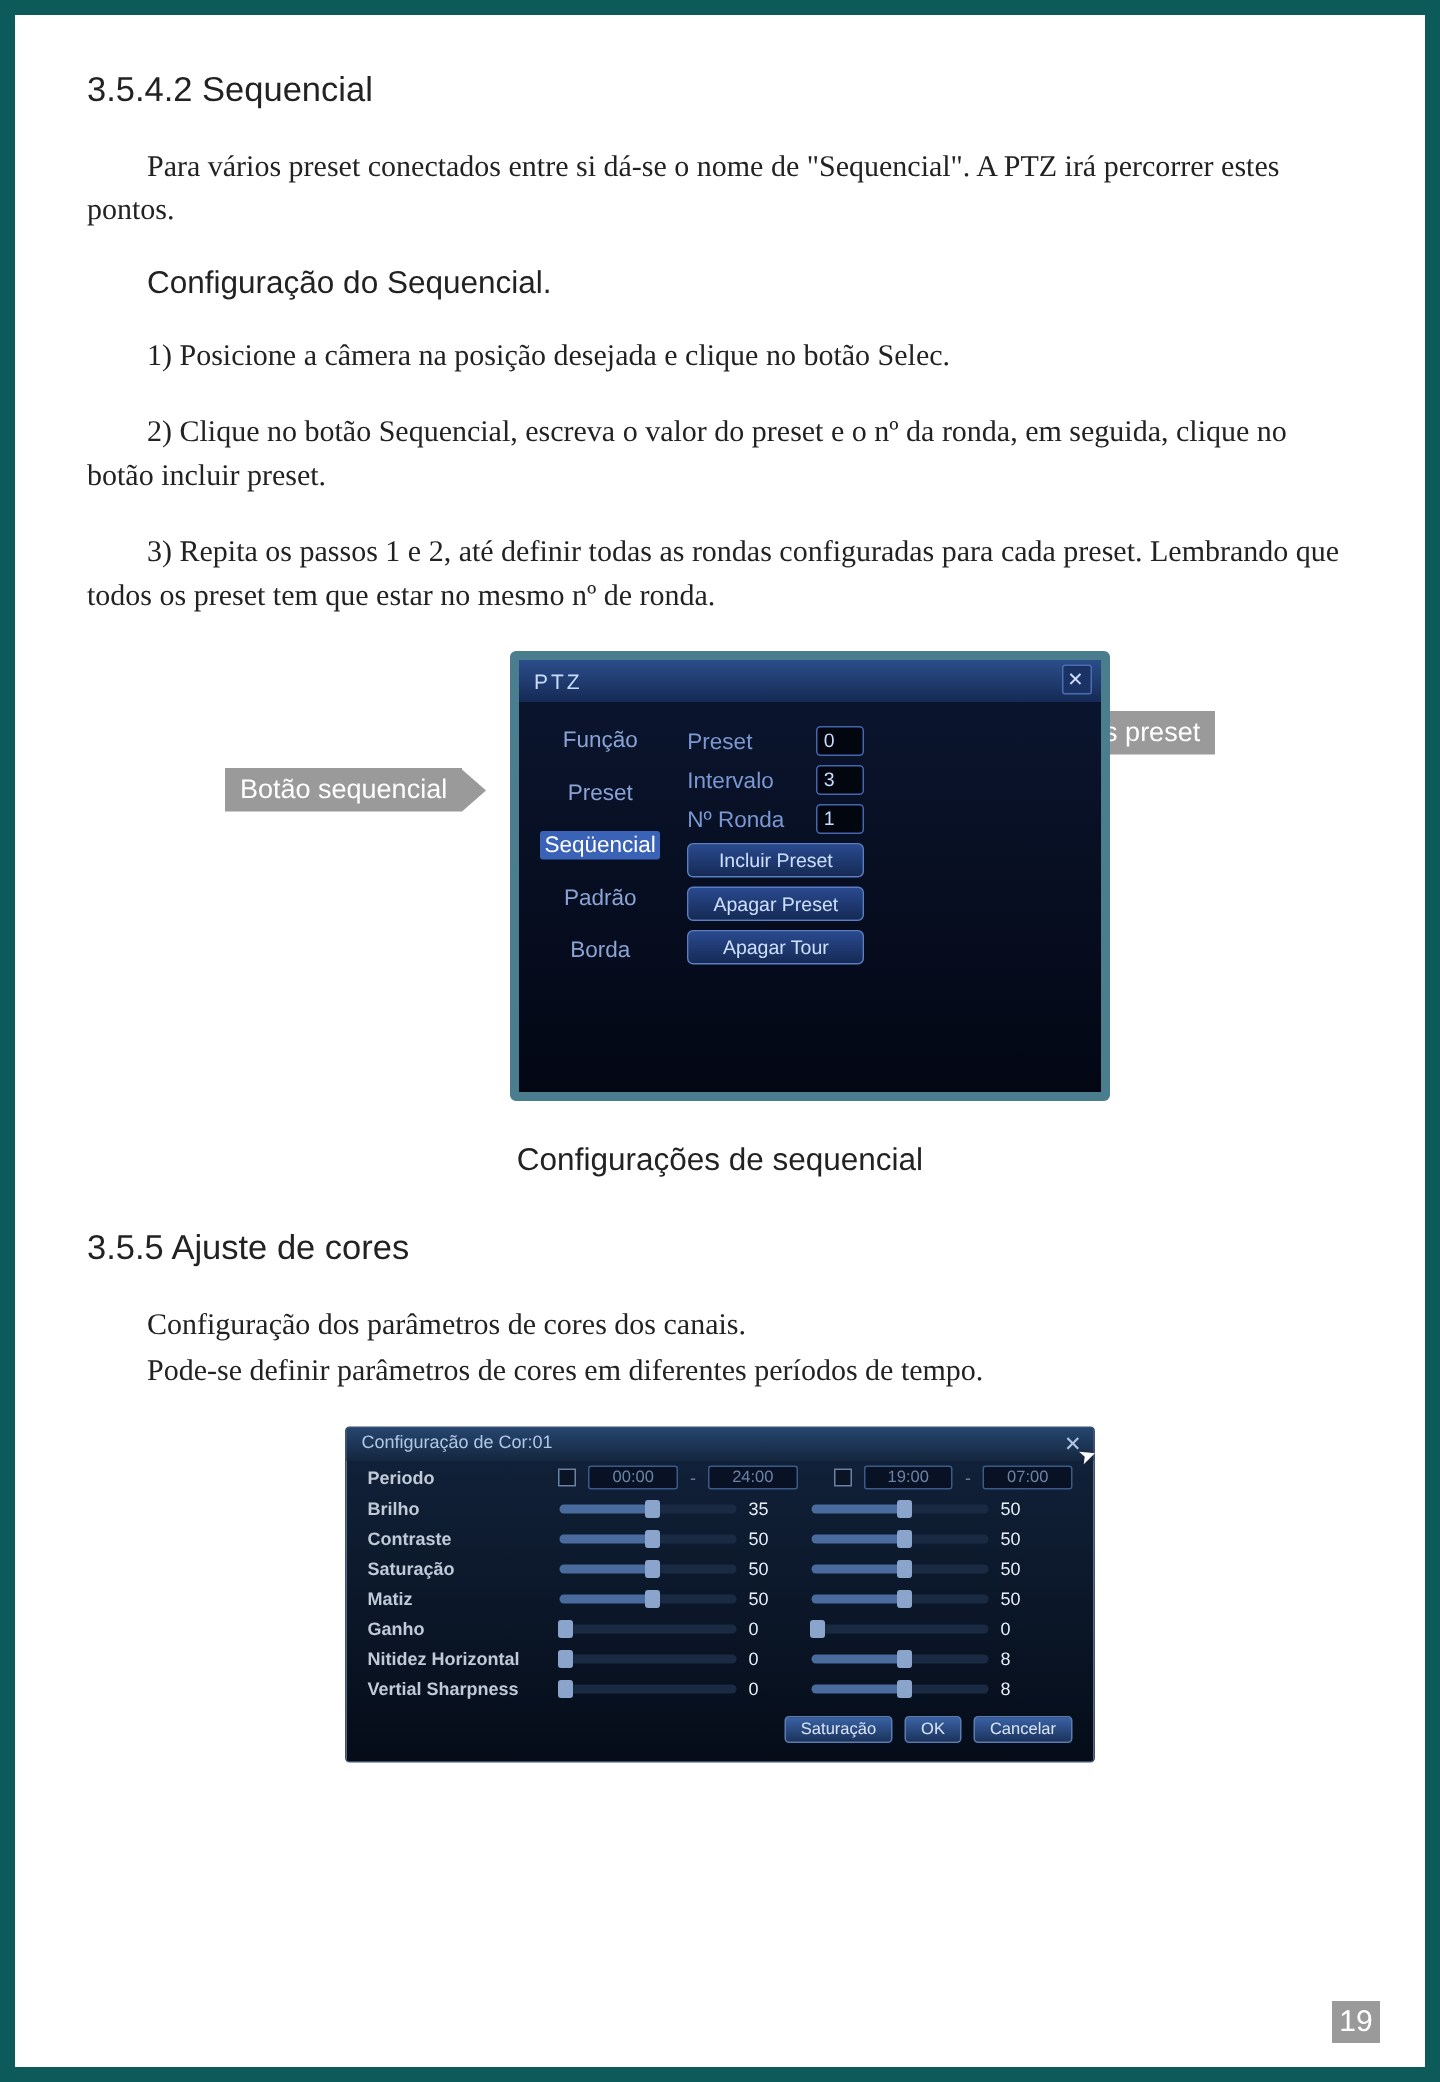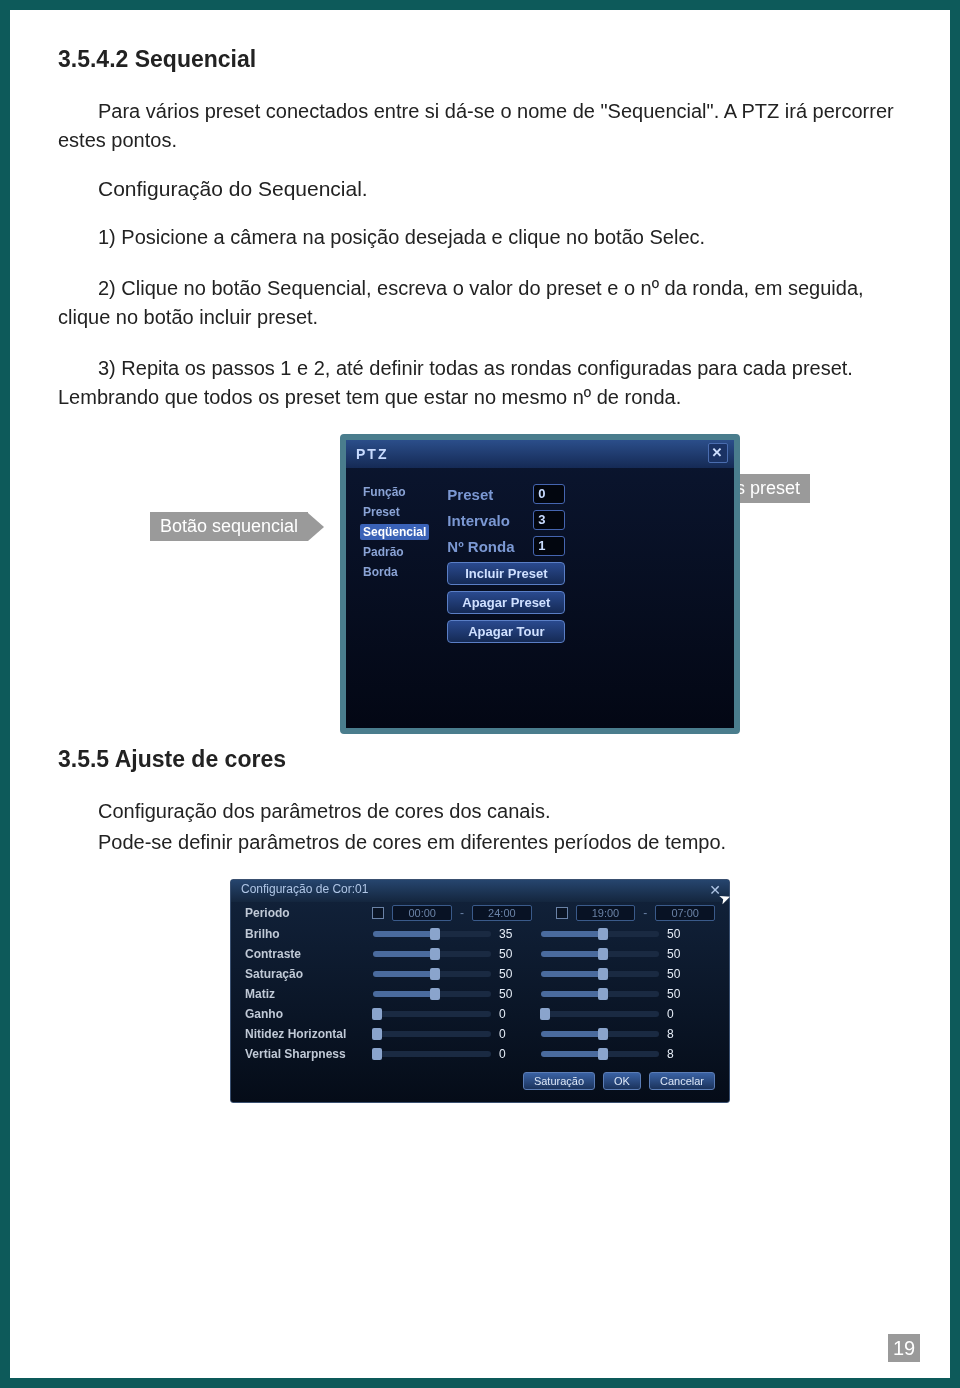--- a/index.html
+++ b/index.html
@@ -7,33 +7,33 @@
   .page {
     width: 940px;
     margin: 10px;
     background: #ffffff;
     padding: 36px 48px 20px 48px;
     min-height: 1368px;
     position: relative;
   }
   .section-title {
     font-family: Arial, Helvetica, sans-serif;
-    font-weight: bold;
+    font-weight: normal;
     font-size: 23px;
     color: #222;
     margin-bottom: 24px;
   }
   .para {
     font-family: Arial, Helvetica, sans-serif;
     font-size: 20px;
     line-height: 1.45;
     color: #222;
     margin-bottom: 22px;
   }
-  .para.indent { text-indent: 40px; }
+  .para.indent { text-indent: 40px; font-family: Liberation Serif, serif; }
   .sub-bold {
     font-family: Arial, Helvetica, sans-serif;
     font-weight: normal;
     font-size: 21px;
     color: #222;
     margin-bottom: 22px;
     text-indent: 40px;
   }
   .caption {
     font-family: Arial, Helvetica, sans-serif;
@@ -52,21 +52,20 @@
   }
   .ptz-dialog {
     position: absolute;
     left: 180px;
     top: 0;
     width: 400px;
     height: 300px;
     background: linear-gradient(to bottom, #0b1630, #030714);
     border: 6px solid #4a7d8d;
     border-radius: 4px;
-    font-weight: bold;
   }
   .ptz-titlebar {
     height: 28px;
     background: linear-gradient(to bottom, #2b4e8a, #152a55);
     display: flex;
     align-items: center;
     padding: 0 10px;
     color: #c9dcff;
     font-family: Verdana, sans-serif;
     font-size: 14px;
@@ -86,24 +85,25 @@
     border-radius: 2px;
   }
   .ptz-body {
     padding: 16px 14px 14px 14px;
     display: flex;
     gap: 18px;
   }
   .ptz-funclist {
     display: flex;
     flex-direction: column;
-    gap: 4px;
+    gap: 16px;
     font-family: Verdana, sans-serif;
-    font-size: 12px;
+    font-size: 15px;
     color: #8aa3d5;
+    align-items: center;
   }
   .ptz-funclist div { padding: 1px 3px; border-radius: 2px; }
   .ptz-funclist .sel {
     background: #3a62b7;
     color: #ffffff;
   }
   .ptz-fields {
     display: flex;
     flex-direction: column;
     gap: 6px;
@@ -330,20 +330,21 @@
             <div class="ptz-input">1</div>
           </div>
           <div class="ptz-btn">Incluir Preset</div>
           <div class="ptz-btn">Apagar Preset</div>
           <div class="ptz-btn">Apagar Tour</div>
         </div>
       </div>
     </div>
   </div>
 
+  <div class="caption">Configurações de sequencial</div>
 
   <div class="section-title">3.5.5 Ajuste de cores</div>
 
   <div class="para indent" style="margin-bottom:2px;">Configuração dos parâmetros de cores dos canais.</div>
   <div class="para indent">Pode-se definir parâmetros de cores em diferentes períodos de tempo.</div>
 
   <div class="color-dialog">
     <div class="color-title">
       <span>Configuração de Cor:01</span>
       <span class="color-close">✕</span>

